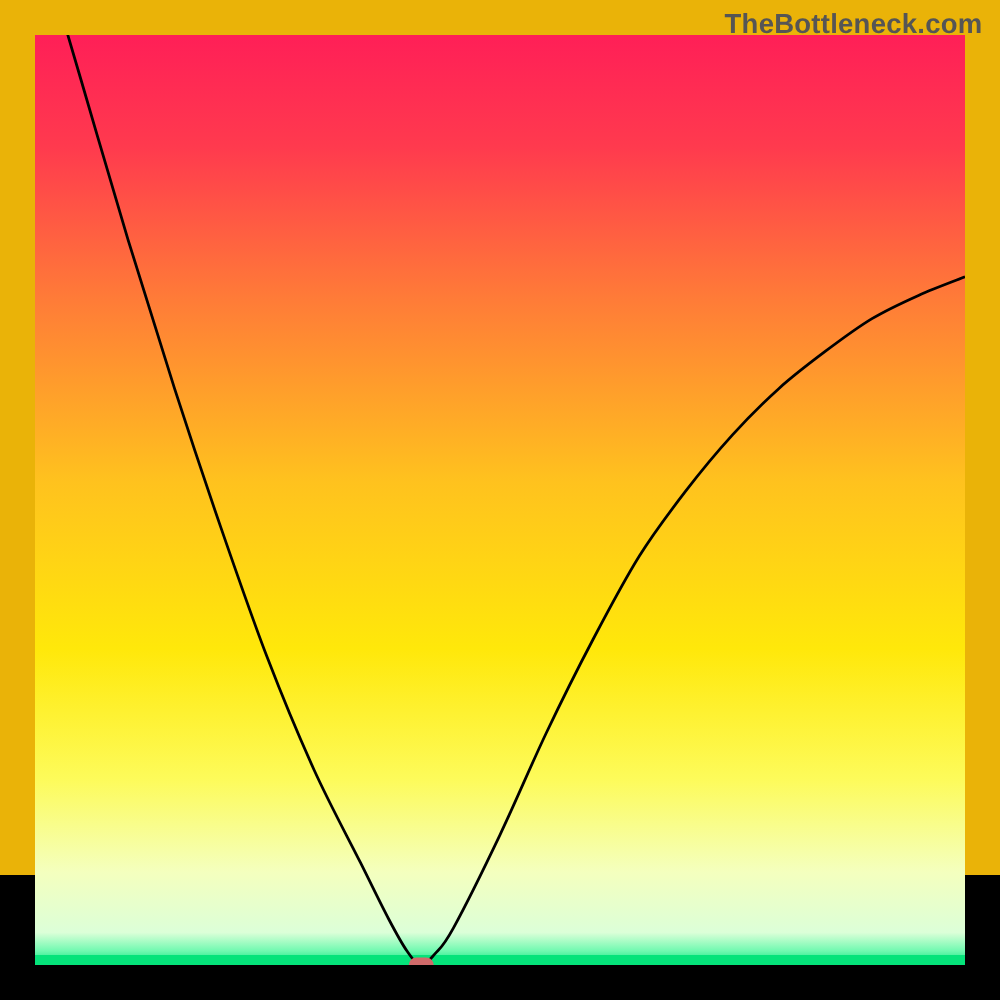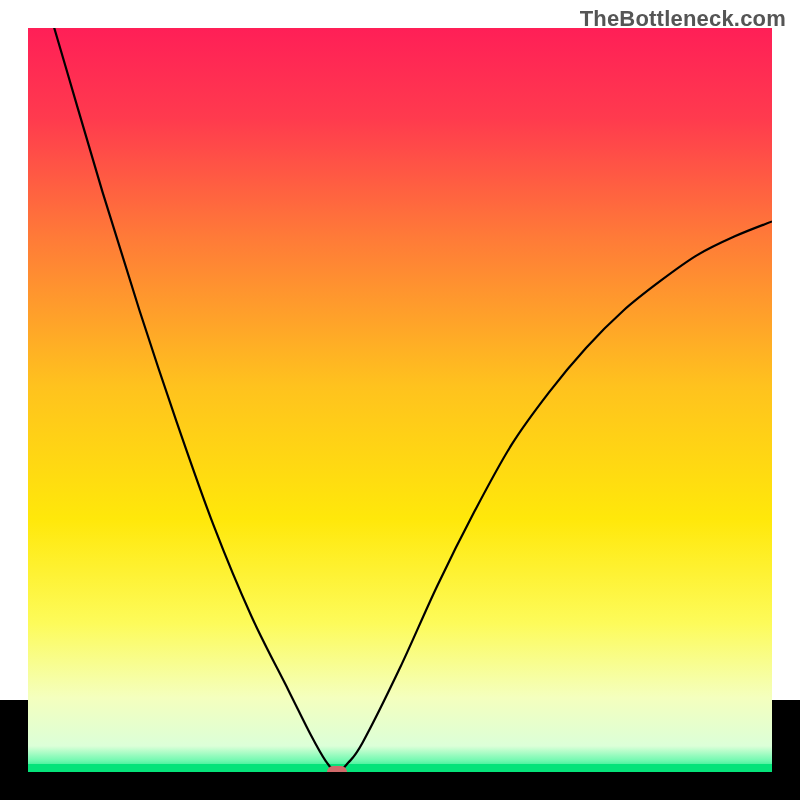--- a/index.html
+++ b/index.html
@@ -7,21 +7,21 @@
     padding: 0;
     width: 800px;
     height: 800px;
     background: #000;
     font-family: Arial, Helvetica, sans-serif;
   }
   .outer {
     position: relative;
     width: 800px;
     height: 700px;
-    background: #ffffff;
+    background: #eab308;
   }
   .watermark {
     position: absolute;
     top: 6px;
     right: 14px;
     color: #555;
     font-size: 22px;
     font-weight: 600;
     letter-spacing: 0.2px;
     user-select: none;

